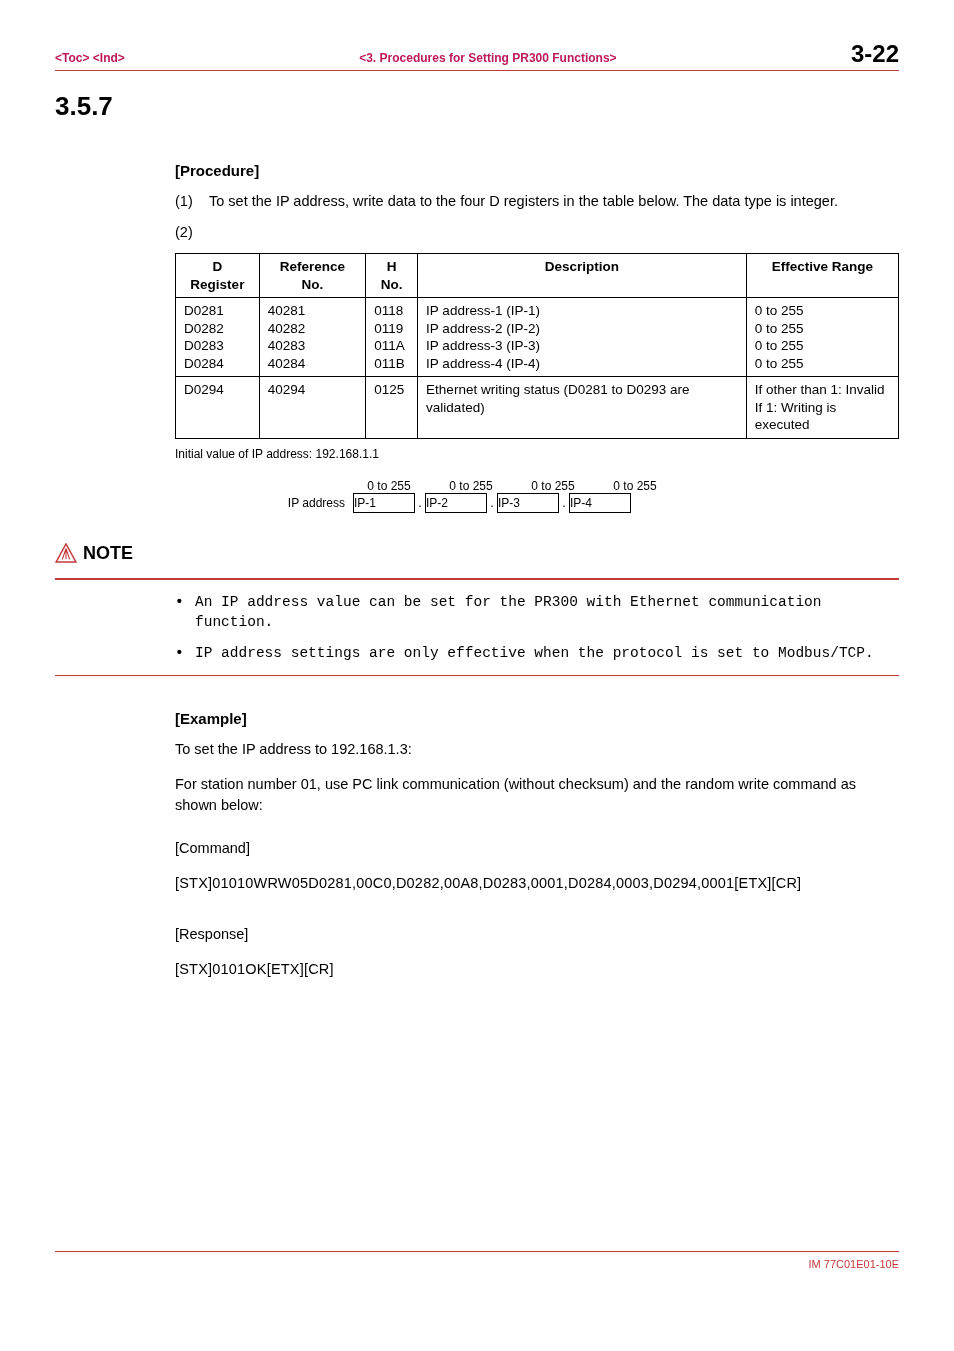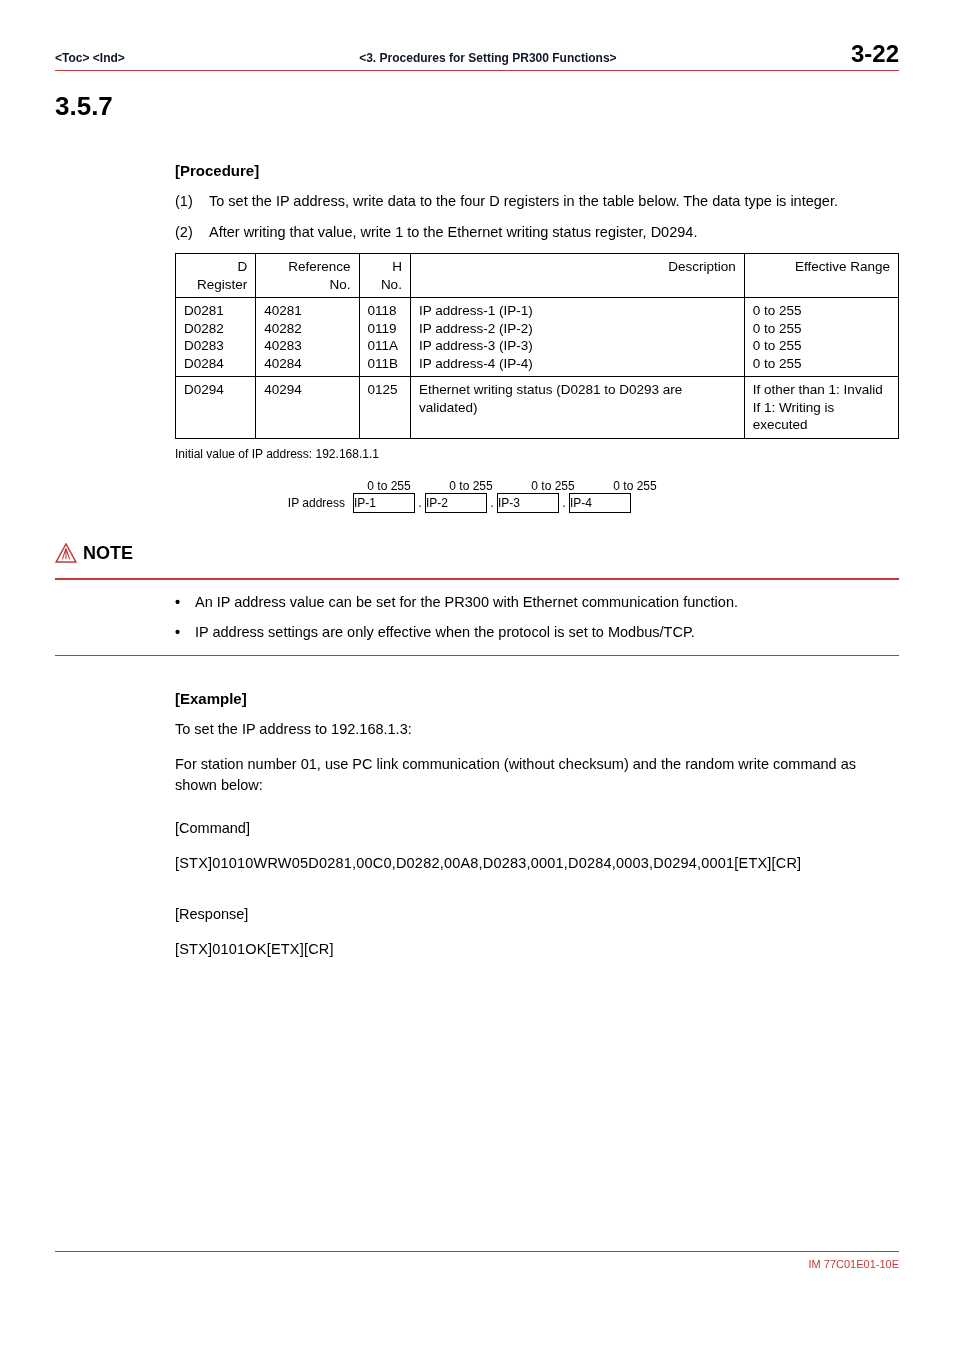--- a/index.html
+++ b/index.html
@@ -1,43 +1,43 @@
 <!DOCTYPE html>
 <html><head>
   <meta charset="utf-8">
   <style>
     body { margin: 0; font-family: Arial, Helvetica, sans-serif; font-size: 14px; color: #000; background: #fff; }
     .page { width: 954px; min-height: 1300px; margin: 0 auto; padding: 40px 55px 30px 55px; box-sizing: border-box; position: relative; }
     .hdr-row { display: flex; align-items: baseline; justify-content: space-between; border-bottom: 1px solid #c33a3b; padding-bottom: 2px; margin-bottom: 20px; }
-    .hdr-left, .hdr-center { color: #0f172a; font-size: 12px; font-weight: bold; }
+    .hdr-left, .hdr-center { color: #be185d; font-size: 12px; font-weight: bold; }
     .hdr-center { flex: 1; text-align: center; }
     .hdr-right { color: #000; font-size: 24px; font-weight: bold; }
     .sect-title { display: flex; align-items: baseline; margin-bottom: 40px; }
     .sect-num { font-size: 26px; font-weight: bold; margin-right: 20px; }
     .sect-txt { font-size: 26px; font-weight: bold; }
     .content { margin-left: 120px; margin-right: 0; }
     .subhdr { font-weight: bold; font-size: 15px; margin-bottom: 12px; }
     .para { margin: 0 0 14px 0; line-height: 1.45; font-size: 14.5px; }
     .num-item { display: flex; margin-bottom: 10px; line-height: 1.45; font-size: 14.5px; }
     .num-item .n { width: 34px; flex-shrink: 0; }
     table.reg { border-collapse: collapse; width: 100%; font-size: 13.5px; margin-top: 2px; }
     table.reg th, table.reg td { border: 1px solid #000; padding: 4px 8px; text-align: left; vertical-align: top; line-height: 1.3; }
-    table.reg th { font-weight: normal; text-align: right; }
+    table.reg th { font-weight: bold; text-align: center; }
     .ini { font-size: 12px; margin-top: 8px; }
     .ip-diagram { margin: 18px 0 30px 100px; font-size: 12px; }
     .ip-top-row, .ip-bot-row { display: flex; align-items: center; }
     .ip-lbl { width: 70px; text-align: right; margin-right: 8px; }
     .ip-cell-top { width: 72px; text-align: center; margin-right: 10px; }
     .ip-box { border:1px solid #000; width:60px; height:18px; text-align:left; font-size:12px; line-height:18px; }
     .ip-sep { width: 10px; text-align:center; }
     .note-block { margin: 0 0 12px 0; }
     .note-head { display: flex; align-items: center; border-bottom: 2px solid #c33a3b; padding-bottom: 14px; margin-bottom: 12px; }
     .note-icon { width: 22px; height: 20px; margin-right: 6px; }
     .note-title { font-weight: bold; font-size: 18px; color: #000; }
-    .bullets { margin: 8px 0 12px 120px; padding: 0; list-style: none; }
+    .bullets { margin: 8px 0 12px 120px; padding: 0; list-style: none; font-family: Liberation Mono, monospace; }
     .bullets li { position: relative; padding-left: 20px; margin-bottom: 10px; line-height: 1.4; font-size: 14.5px; }
     .bullets li::before { content: "•"; position: absolute; left: 0; font-weight: bold; }
     .note-end-rule { border-top: 1px solid #c33a3b; margin-bottom: 34px; }
     .footer { position: absolute; bottom: 30px; left: 55px; right: 55px; border-top: 1px solid #c33a3b; padding-top: 6px; font-size: 11px; color: #c33a3b; text-align: right; }
     .mono { letter-spacing: .2px; font-size: 14.5px; }
   </style>
 </head>
 <body>
 
 <div class="page">
@@ -55,21 +55,20 @@
   </div>
 
   <div class="content">
     <div class="subhdr">[Procedure]</div>
     <div class="num-item">
       <div class="n">(1)</div>
       <div>To set the IP address, write data to the four D registers in the table below. The data type is integer.</div>
     </div>
     <div class="num-item">
       <div class="n">(2)</div>
-      <div>After writing that value, write 1 to the Ethernet writing status register, D0294.</div>
     </div>
 
     <table class="reg">
       <thead>
         <tr>
           <th>D Register</th>
           <th>Reference No.</th>
           <th>H No.</th>
           <th>Description</th>
           <th>Effective Range</th>

